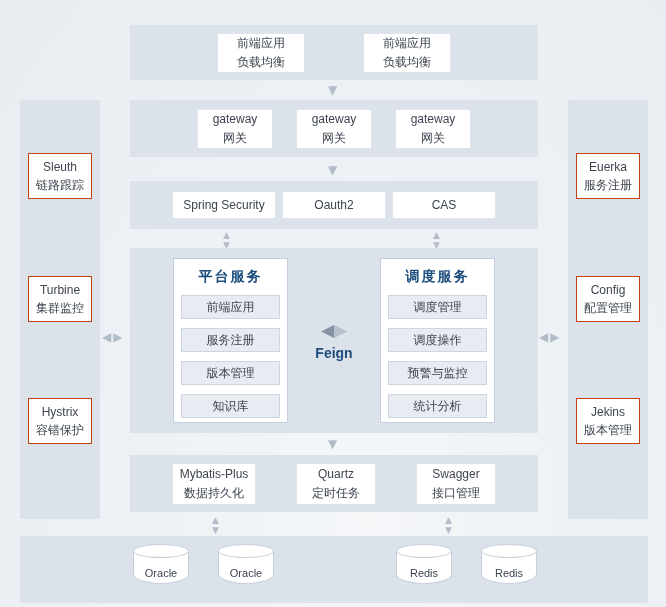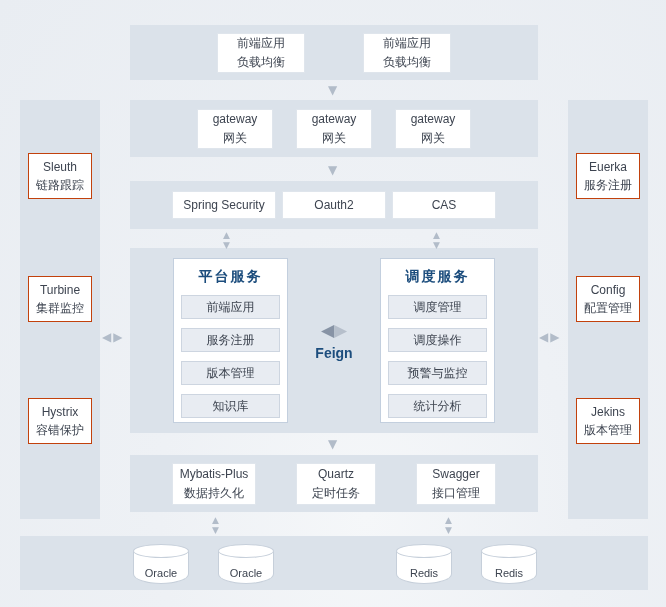--- a/index.html
+++ b/index.html
@@ -167,21 +167,21 @@
     <div class="wbox" style="width:80px;height:42px">
       <span>Quartz</span>
       <span>定时任务</span>
     </div>
     <div class="wbox" style="width:80px;height:42px">
       <span>Swagger</span>
       <span>接口管理</span>
     </div>
   </div>
 
-  <div class="band" style="left:20px;top:536px;width:628px;height:54px">
+  <div class="band" style="left:20px;top:536px;width:628px;height:67px">
     <div class="cyl" style="left:113px">
       <div class="ctop"></div>
       <div class="cbody">
           <span>Oracle</span>
         </div>
     </div>
     <div class="cyl" style="left:198px">
       <div class="ctop"></div>
       <div class="cbody">
           <span>Oracle</span>

